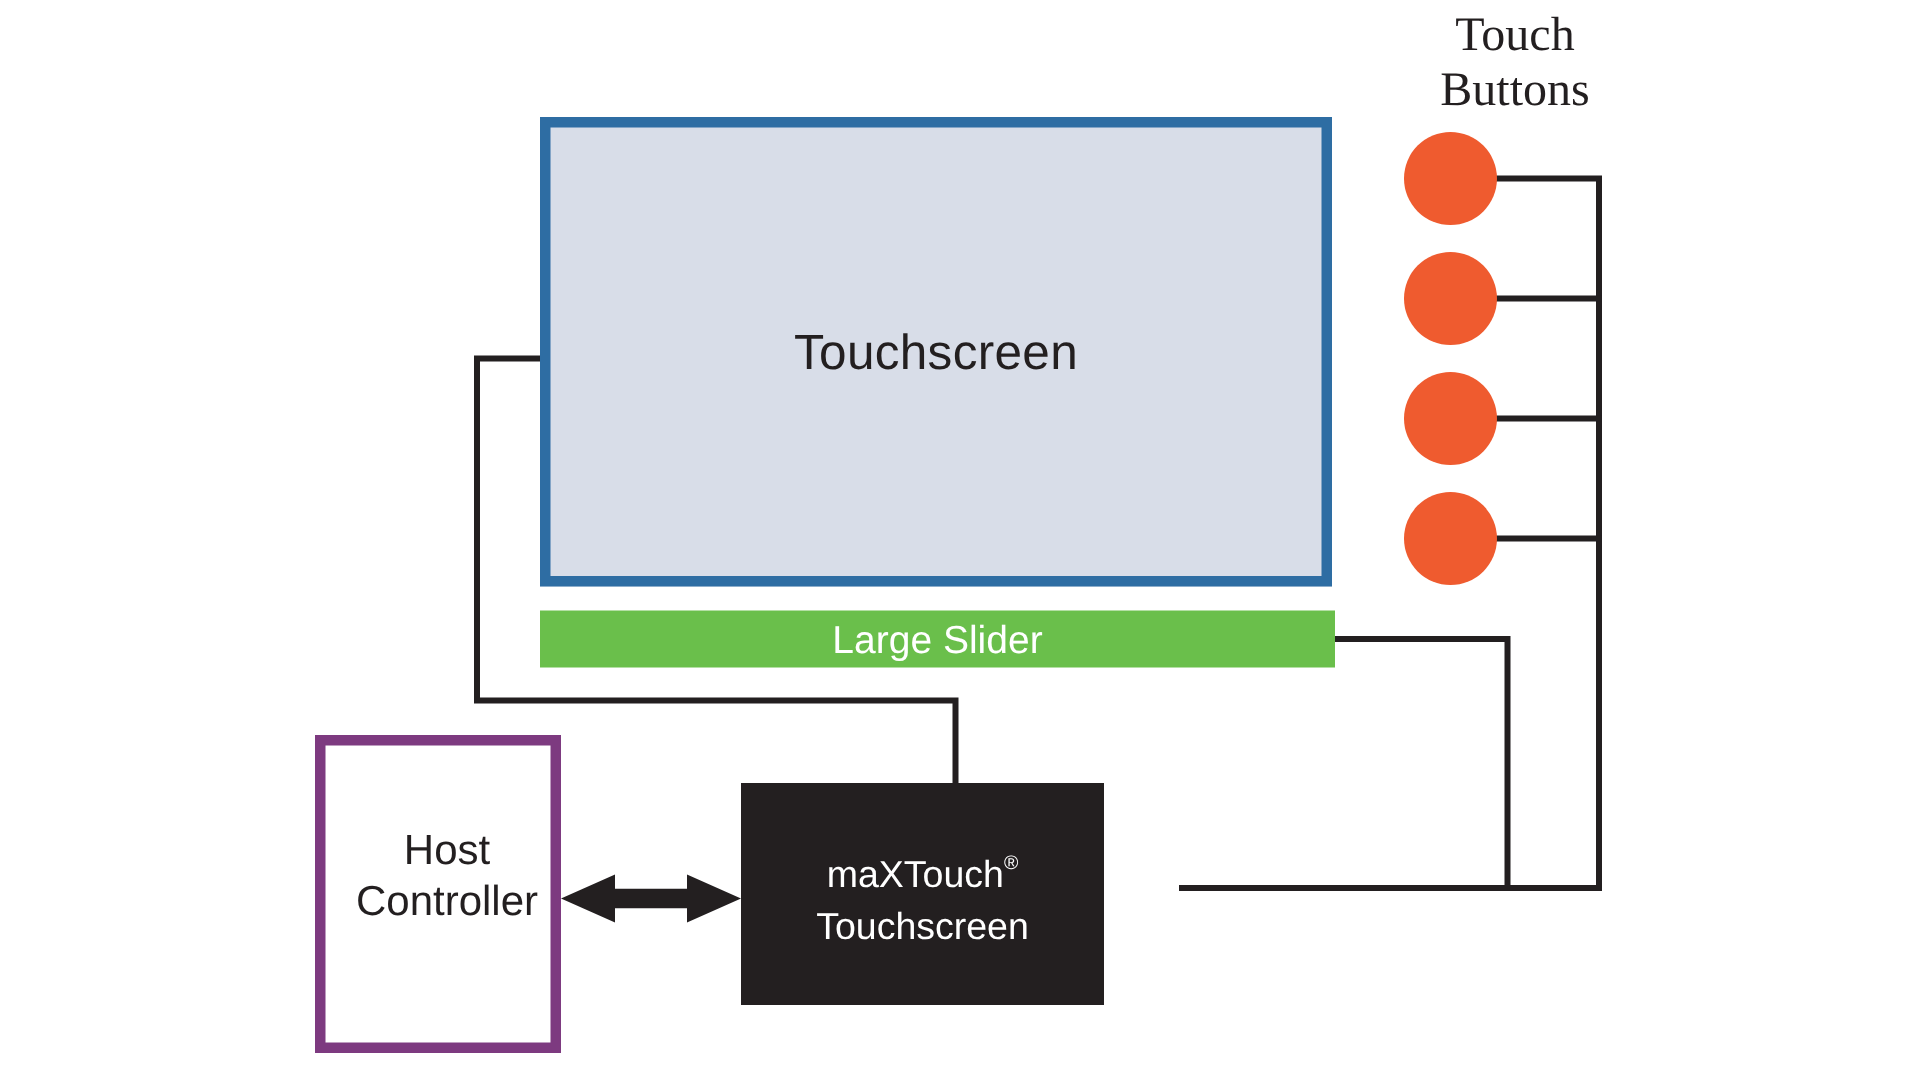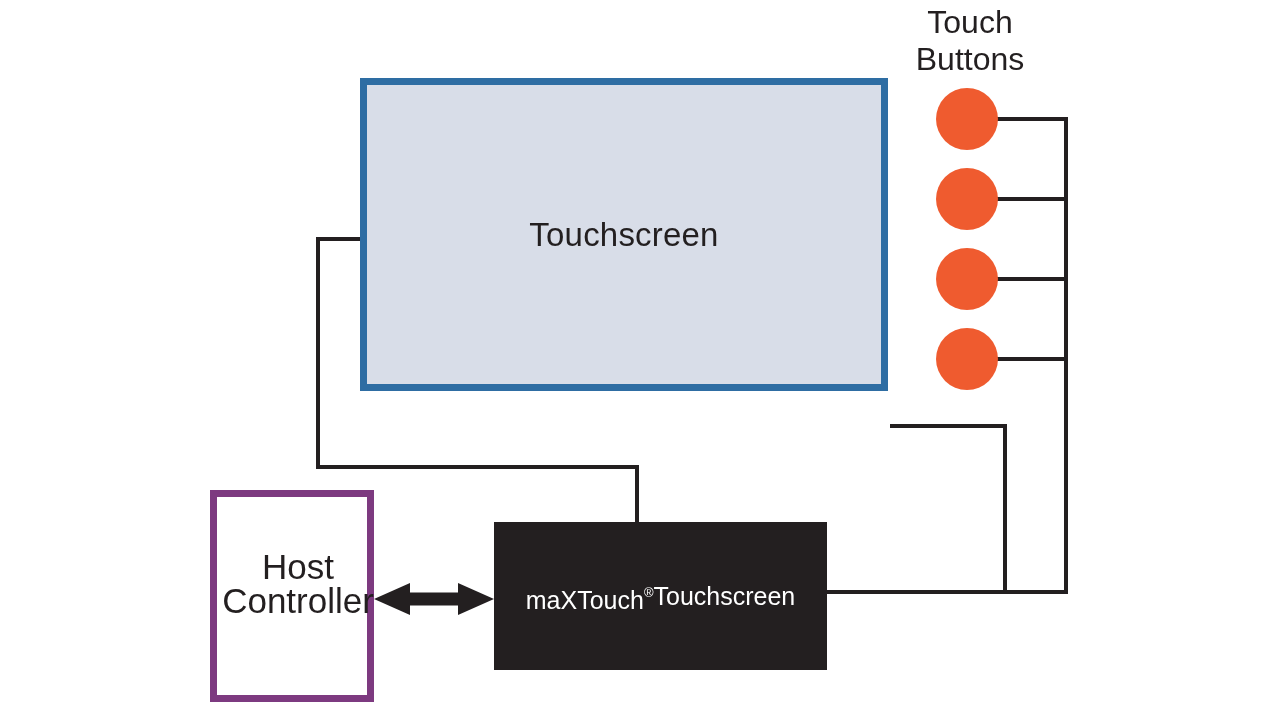--- a/index.html
+++ b/index.html
@@ -55,26 +55,27 @@
     display: flex;
     align-items: center;
     justify-content: center;
   }
   .slider-label {
     color: var(--text_white, #FFFFFF);
     font-size: 26px;
   }
   .touch-buttons-title {
     position: absolute;
-    left: 880px; top: 4px;
+    left: 920px; top: 4px;
     width: 180px;
     text-align: center;
     font-size: 32px;
     line-height: 37px;
     color: var(--ink_black, #231F20);
+    font-family: Liberation Serif, serif;
   }
   .touch-buttons-group {
     position: absolute;
     left: 936px; top: 88px;
     display: flex;
     flex-direction: column;
     gap: 18px;
   }
   .touch-btn {
     width: 62px; height: 62px;
@@ -86,35 +87,35 @@
     left: 210px; top: 490px;
     width: 164px; height: 212px;
     box-sizing: border-box;
     background: var(--canvas_white, #FFFFFF);
     border: 7px solid var(--host_purple, #7D3A80);
     display: flex;
     align-items: center;
     justify-content: center;
   }
   .host-label {
-    font-size: 35px;
+    font-size: 28px;
     line-height: 34px;
     text-align: center;
     color: var(--ink_black, #231F20);
     padding-bottom: 24px;
     margin-left: 12px;
   }
   .maxtouch-box {
     position: absolute;
     left: 494px; top: 522px;
-    width: 333px; height: 148px;
+    width: 242px; height: 148px;
     box-sizing: border-box;
     background: var(--ink_black, #231F20);
     display: flex;
-    flex-direction: row;
+    flex-direction: column;
     align-items: center;
     justify-content: center;
     text-align: center;
   }
   .maxtouch-line {
     color: var(--text_white, #FFFFFF);
     font-size: 25px;
     line-height: 35px;
   }
   .reg-mark {
@@ -142,20 +143,23 @@
     <polyline class="wire" points="995,279 1068,279"></polyline>
     <polyline class="wire" points="995,359 1068,359"></polyline>
 
     <polygon class="arrow" points="374,599 410,583 410,592.5 458,592.5 458,583 494,599 458,615 458,605.5 410,605.5 410,615"></polygon>
   </svg>
 
   <div class="touchscreen">
     <span class="touchscreen-label">Touchscreen</span>
   </div>
 
+  <div class="slider">
+    <span class="slider-label">Large Slider</span>
+  </div>
 
   <div class="touch-buttons-title">Touch Buttons</div>
 
   <div class="touch-buttons-group">
       <div class="touch-btn"></div>
       <div class="touch-btn"></div>
       <div class="touch-btn"></div>
       <div class="touch-btn"></div>
     </div>
 

